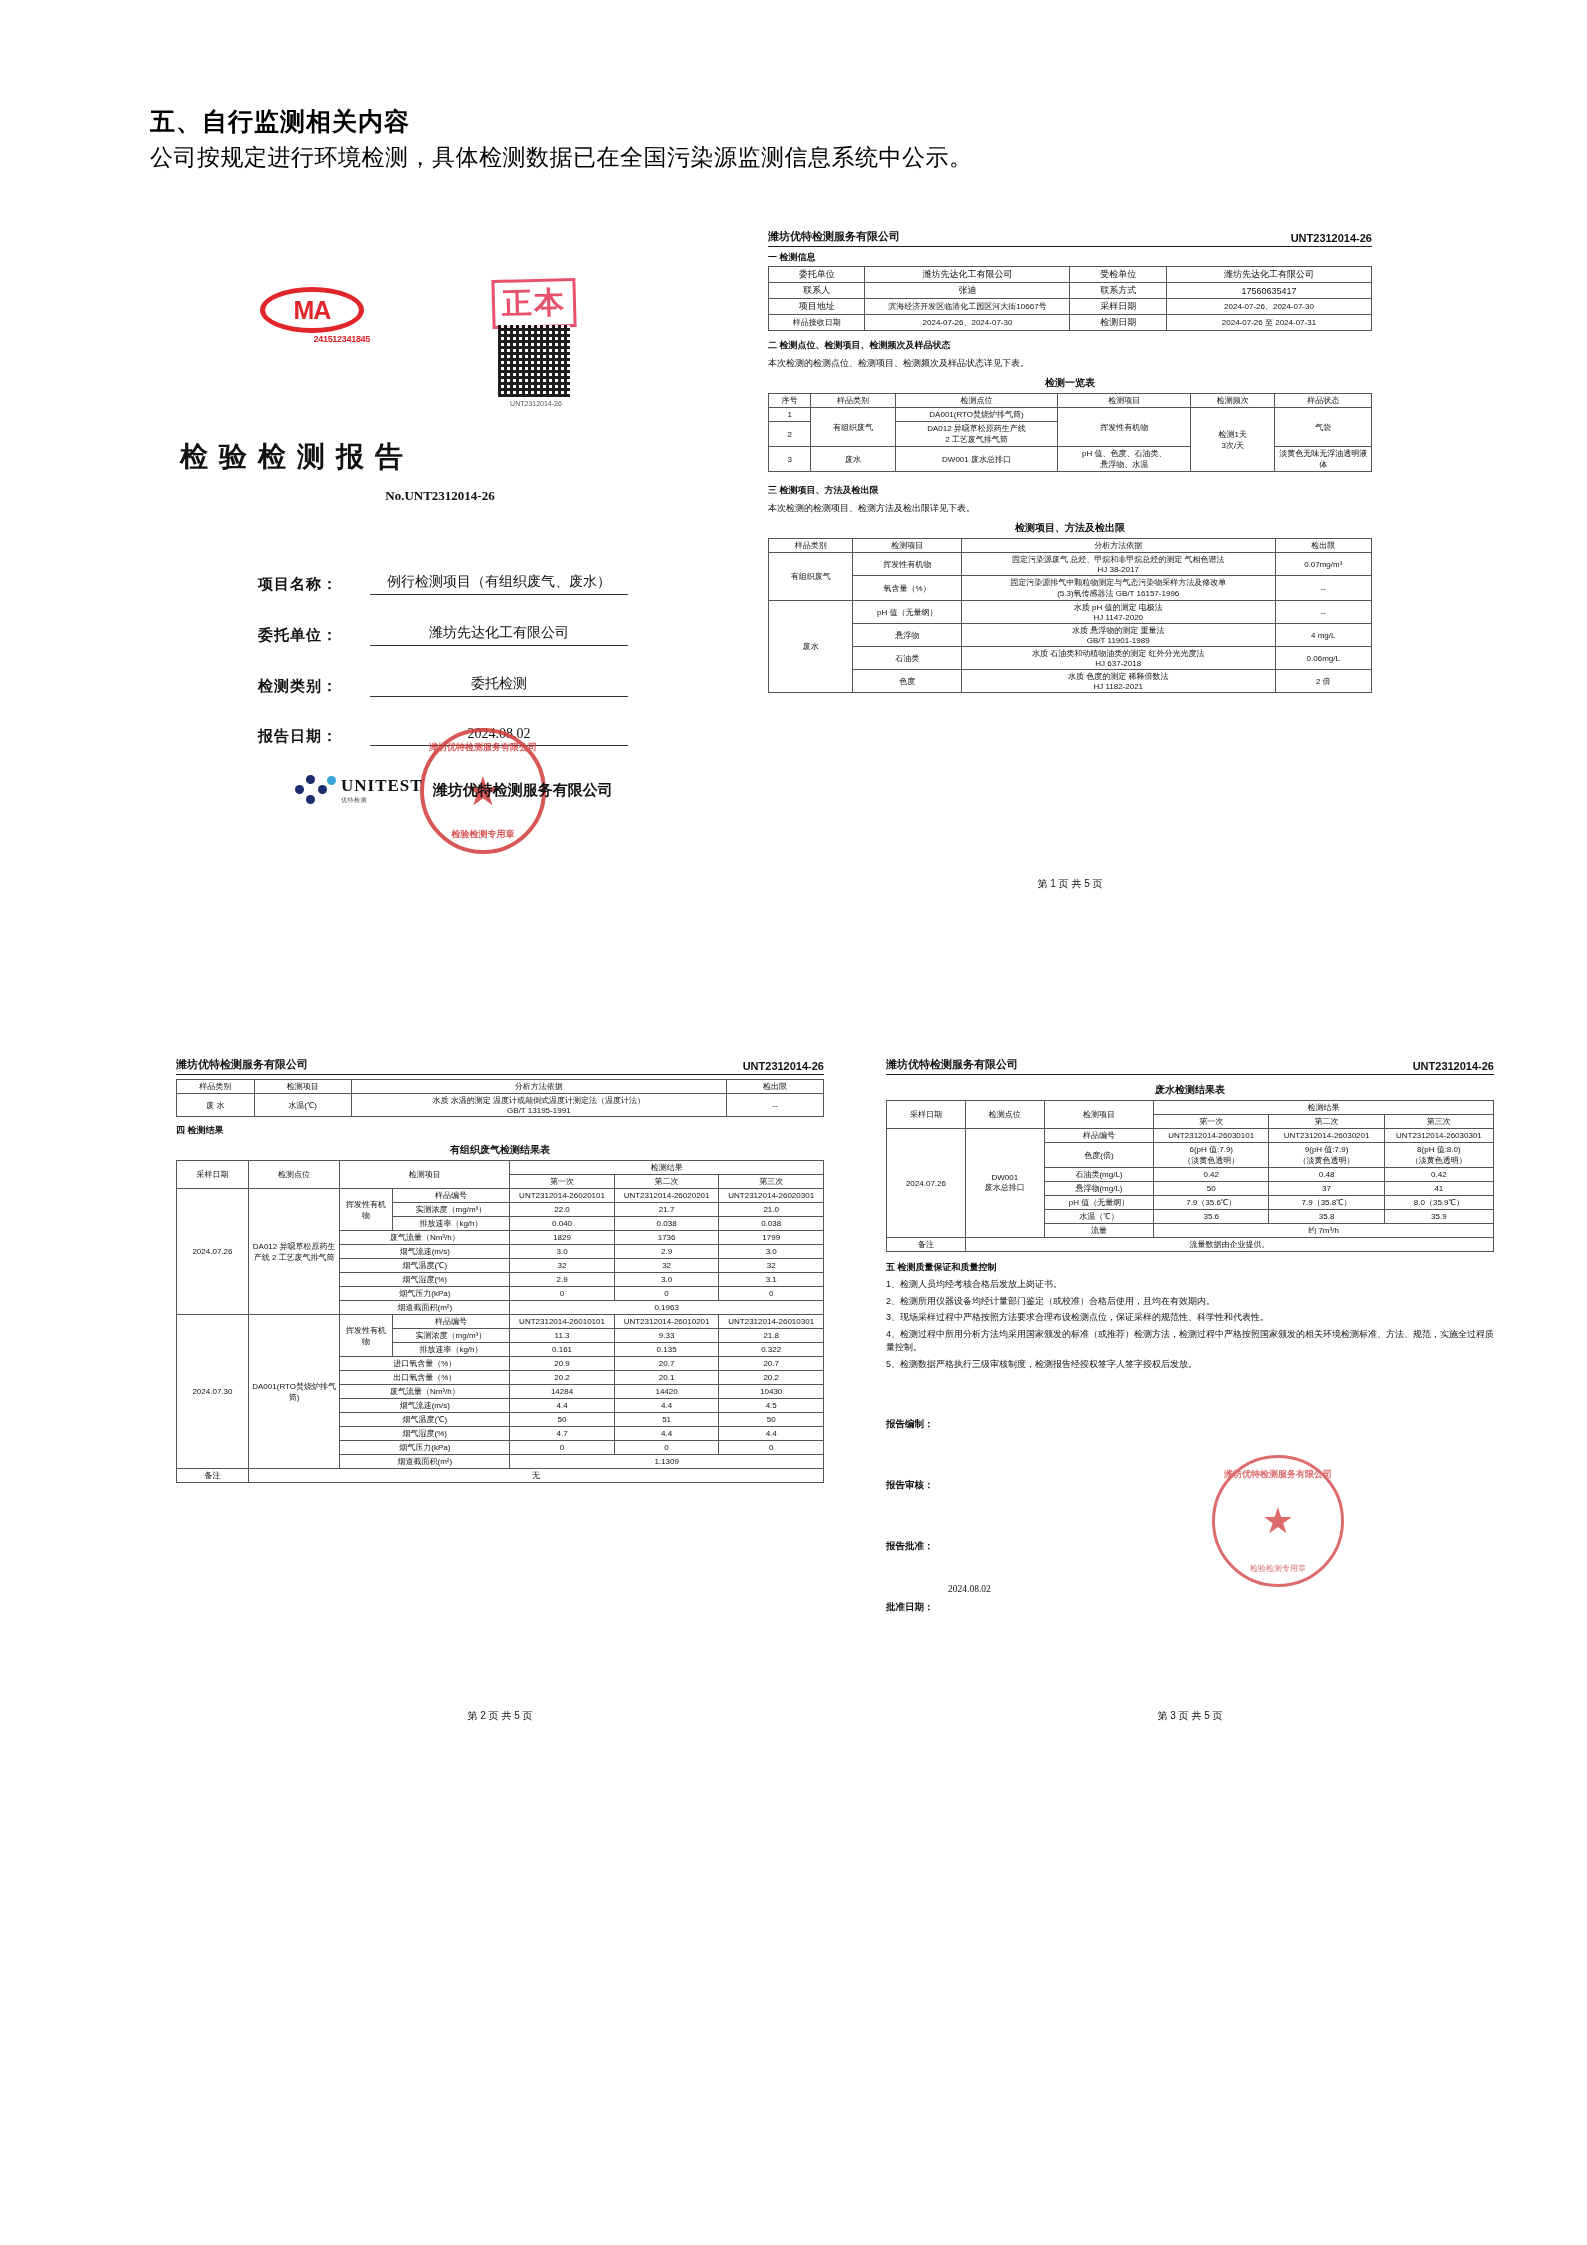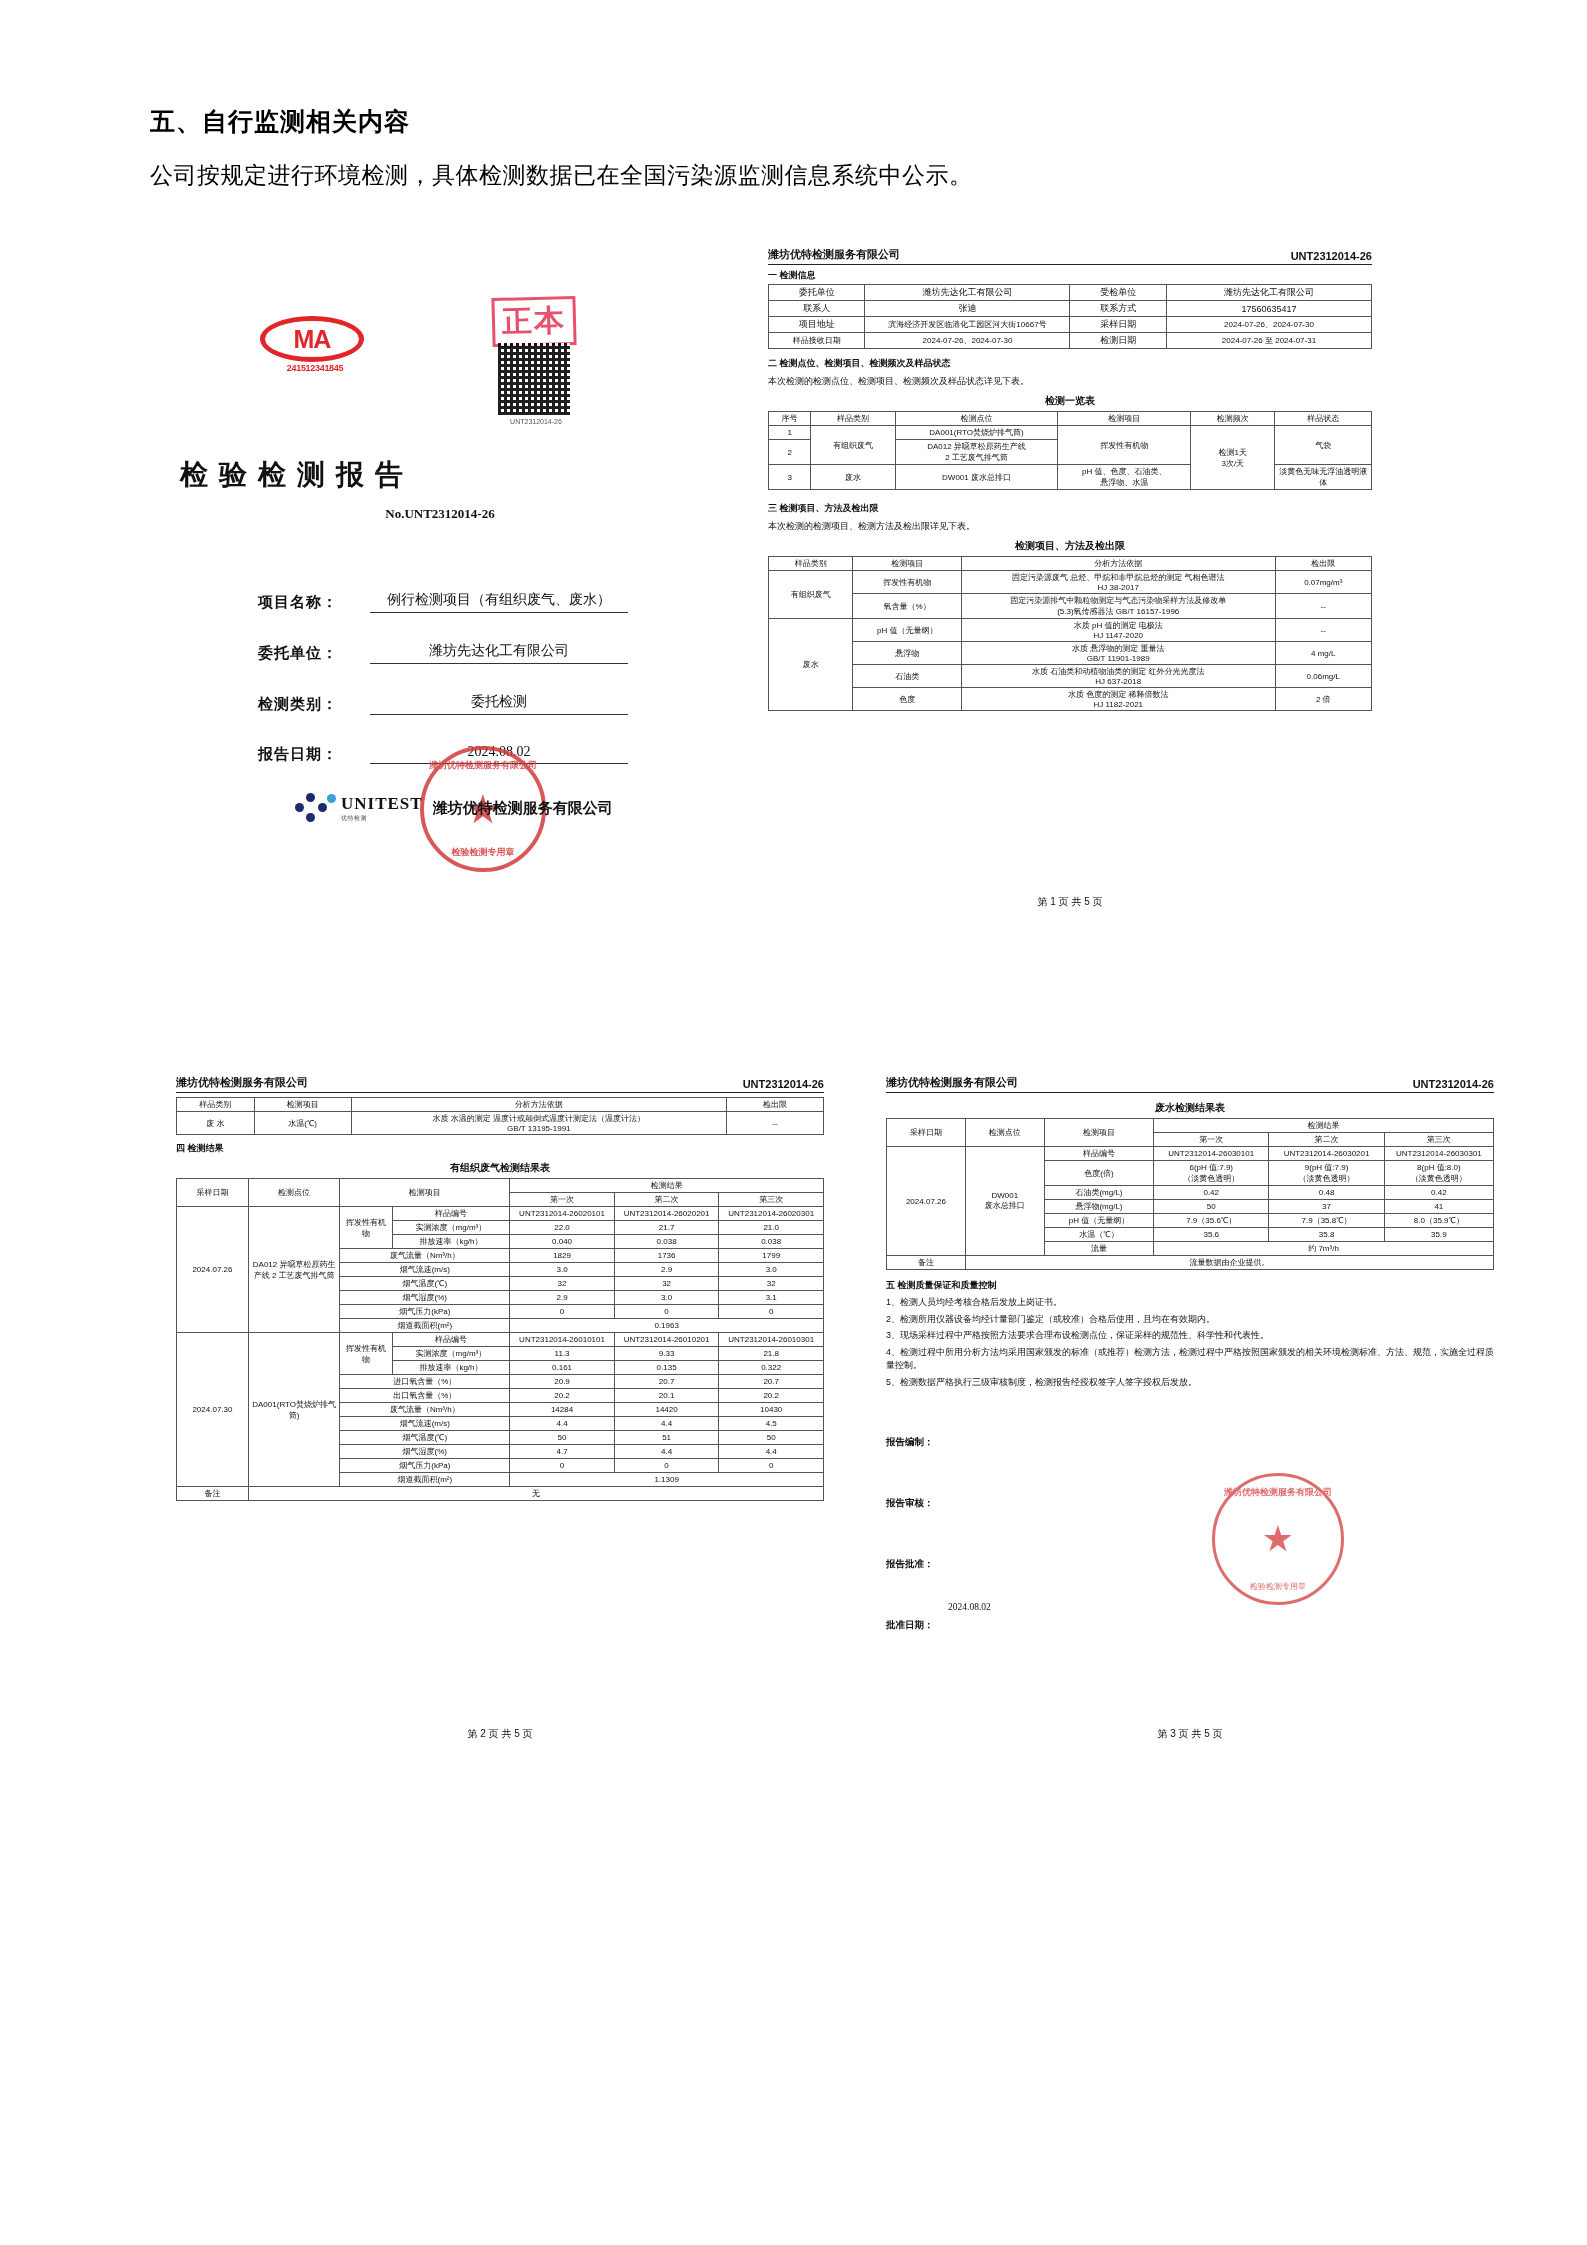--- a/index.html
+++ b/index.html
@@ -8,21 +8,21 @@
     width:1587px; height:2245px;
     background:#ffffff;
     font-family:"Liberation Serif", serif;
     color:#000;
     position:relative;
     overflow:hidden;
   }
   .page-pad { padding:105px 150px 0 150px; }
 
   h1.sec-heading {
-    font-size:25px; font-weight:bold; margin:0 0 22px 0;
+    font-size:25px; font-weight:bold; margin:0 0 4px 0;
     letter-spacing:1px; font-family:"Liberation Serif", serif;
   }
   p.sec-para { font-size:23px; margin:0; letter-spacing:0.5px; }
 
   
   .scans { position:relative; margin-top:40px; }
   .scan {
     position:absolute;
     background:#fff;
     font-family:"Liberation Sans", sans-serif;
@@ -33,21 +33,21 @@
   table.gt { border-collapse:collapse; width:100%; }
   table.gt td, table.gt th {
     border:1px solid #555; padding:1px 2px; text-align:center;
     vertical-align:middle; font-weight:normal;
   }
   .sec-t { font-weight:bold; margin:4px 0 2px 0; }
 
   
   #sheet-cover { left:30px; top:60px; width:520px; height:620px; }
   .cma {
-    position:absolute; left:80px; top:25px; width:110px; text-align:center;
+    position:absolute; left:80px; top:14px; width:110px; text-align:right;
   }
   .cma-ellipse {
     width:104px; height:46px; border:5px solid #e0252b; border-radius:50%;
     display:flex; align-items:center; justify-content:center;
     font-family:"Liberation Sans", sans-serif; font-weight:bold;
     font-size:25px; color:#e0252b; letter-spacing:-1px;
   }
   .cma-num { font-size:9px; color:#e0252b; font-weight:bold; margin-top:1px; letter-spacing:-0.3px;}
   .zhengben {
     position:absolute; left:312px; top:6px;

